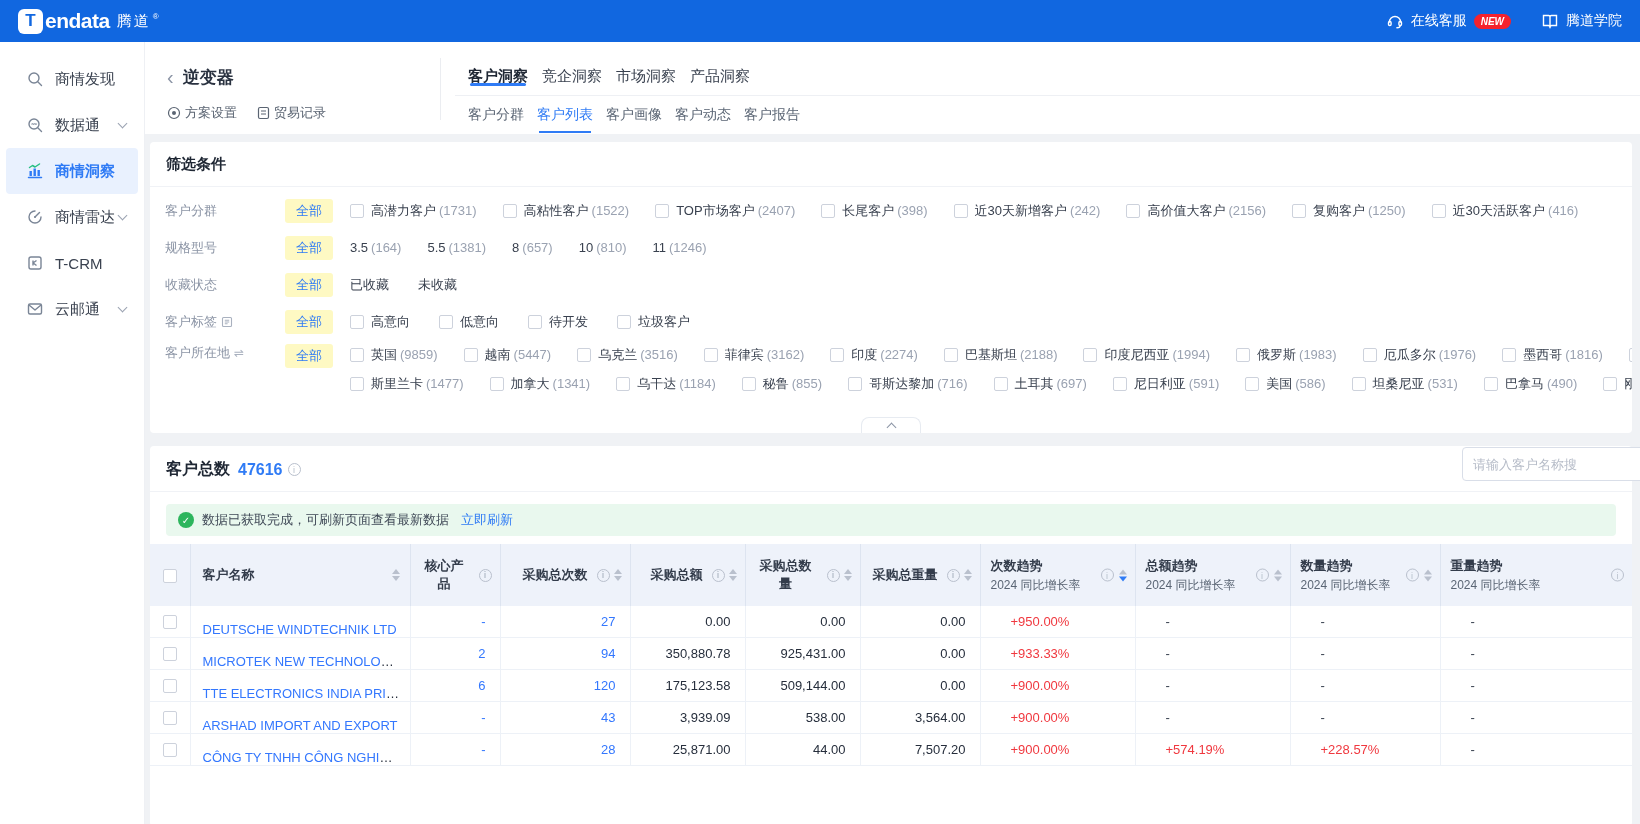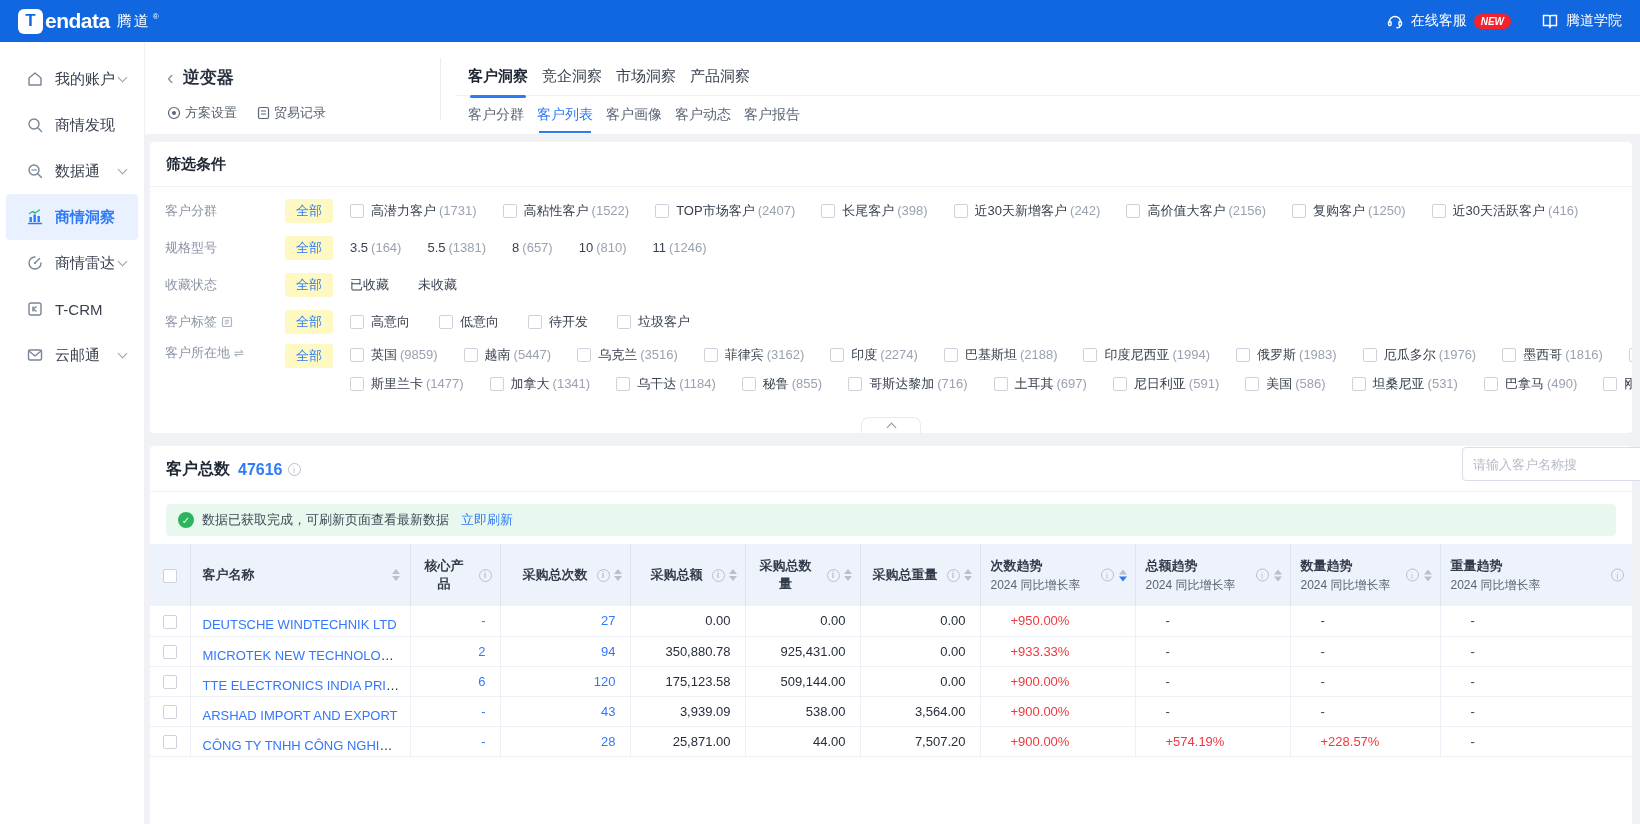--- a/index.html
+++ b/index.html
@@ -28,21 +28,21 @@
   
   .header { position:absolute; left:145px; top:42px; width:1495px; height:92px; background:#fff; z-index:10; }
   .back-row { position:absolute; left:22px; top:24px; display:flex; align-items:center; gap:9px; }
   .back-ico { color:#8b94a5; font-size:20px; line-height:1; cursor:pointer; margin-top:-2px; }
   .page-title { font-size:17px; font-weight:bold; color:#2a3240; }
   .header-actions { position:absolute; left:22px; top:62px; display:flex; gap:20px; }
   .h-action { display:flex; align-items:center; gap:4px; font-size:13px; color:#5a6472; cursor:pointer; }
   .v-div { position:absolute; left:295px; top:16px; width:1px; height:62px; background:#ebedf1; }
   .tabs-border { position:absolute; left:310px; right:0; top:53px; height:1px; background:#eef0f4; }
   .tabs { position:absolute; left:323px; top:25px; display:flex; gap:14px; }
-  .tab { font-size:15px; color:#39414f; cursor:pointer; position:relative; padding-bottom:12px; }
+  .tab { font-size:15px; color:#39414f; cursor:pointer; position:relative; }
   .tab.active { color:#1f2734; font-weight:bold; }
   .tab.active::after { content:""; position:absolute; left:2px; right:2px; bottom:0; height:3px; background:#2f7bf5; border-radius:2px; }
   .subtabs { position:absolute; left:323px; top:64px; display:flex; gap:13px; }
   .subtab { font-size:14px; color:#5a6574; cursor:pointer; position:relative; padding-bottom:9px; }
   .subtab.active { color:#2f7bf5; }
   .subtab.active::after { content:""; position:absolute; left:2px; right:2px; bottom:0; height:2px; background:#2f7bf5; }
 
   
   .filter-card { position:absolute; left:150px; top:142px; width:1482px; height:291px; background:#fff; border-radius:4px; z-index:5; overflow:visible; }
   .fc-title { position:absolute; left:16px; top:13px; font-size:15px; font-weight:bold; color:#1f2734; }
@@ -86,21 +86,21 @@
   .c-check .cb { margin:0 auto; display:inline-block; vertical-align:middle; }
   .th-name { display:flex; align-items:center; padding:0 10px 0 12px; font-size:13px; font-weight:600; color:#333c4b; }
   .th-num { display:flex; align-items:center; justify-content:flex-end; gap:4px; padding:0 8px; font-size:13px; font-weight:600; color:#333c4b; }
   .th-trend { padding:0 10px; font-size:13px; font-weight:600; color:#333c4b; text-align:left; line-height:1.5; }
   .th-sub { font-size:12px; font-weight:normal; color:#5a6574; white-space:nowrap; }
   .th-icons { position:absolute; right:8px; top:50%; transform:translateY(-50%); display:flex; align-items:center; gap:5px; }
   .sorts { display:inline-flex; flex-direction:column; gap:2px; cursor:pointer; }
   .sorts .up { width:0; height:0; border-left:4px solid transparent; border-right:4px solid transparent; border-bottom:5px solid #b9c0cd; }
   .sorts .down { width:0; height:0; border-left:4px solid transparent; border-right:4px solid transparent; border-top:5px solid #b9c0cd; }
   .sorts.active .down { border-top-color:#2f7bf5; }
-  .name-cell { padding:8px 10px 0 12px; overflow:hidden; white-space:nowrap; text-overflow:ellipsis; }
+  .name-cell { padding:16px 10px 0 12px; overflow:hidden; white-space:nowrap; text-overflow:ellipsis; }
   .link { color:#3377fe; cursor:pointer; text-decoration:none; }
   .num { text-align:right; padding-right:14px; }
   .blue { color:#3377fe; cursor:pointer; }
   .trend { text-align:left; padding-left:30px; color:#39414f; }
   .trend.red { color:#f0383f; }
 
   
   .search-box { position:absolute; left:1462px; top:447px; width:210px; height:34px; z-index:15; }
   .search-box input { width:100%; height:100%; border:1px solid #d9dee8; border-radius:4px; padding:0 10px; font-size:13px; color:#39414f; outline:none; font-family:inherit; }
   .search-box input::placeholder { color:#b6bcc8; }
@@ -130,27 +130,20 @@
       <svg class="sicon" viewBox="0 0 18 18" fill="none" stroke="#fff" stroke-width="1.4" stroke-linecap="round">
           <path d="M2.5 3.5h5.2c.8 0 1.3.5 1.3 1.2v9.8c-.4-.6-1-1-1.8-1H2.5zM15.5 3.5h-5.2C9.5 3.5 9 4 9 4.7v9.8c.4-.6 1-1 1.8-1h4.7z"></path>
         </svg>
       <span>腾道学院</span>
     </div>
   </div>
 </div>
 
 <div class="sidebar">
   <div class="side-item">
-    <svg class="sicon" viewBox="0 0 18 18" fill="none" stroke="#7a8596" stroke-width="1.4" stroke-linejoin="round">
-        <path d="M3 8l6-5 6 5v7H3z"></path>
-      </svg>
-    <span class="lbl">我的账户</span>
-    <span class="chev-down"></span>
-  </div>
-  <div class="side-item">
     <svg class="sicon" viewBox="0 0 18 18" fill="none" stroke="#7a8596" stroke-width="1.4" stroke-linecap="round">
         <circle cx="8" cy="8" r="5"></circle>
         <path d="M12 12l3.5 3.5"></path>
       </svg>
     <span class="lbl">商情发现</span>
   </div>
   <div class="side-item">
     <svg class="sicon" viewBox="0 0 18 18" fill="none" stroke="#7a8596" stroke-width="1.4" stroke-linecap="round">
         <circle cx="8" cy="8" r="5"></circle>
         <path d="M12 12l3.5 3.5"></path>

